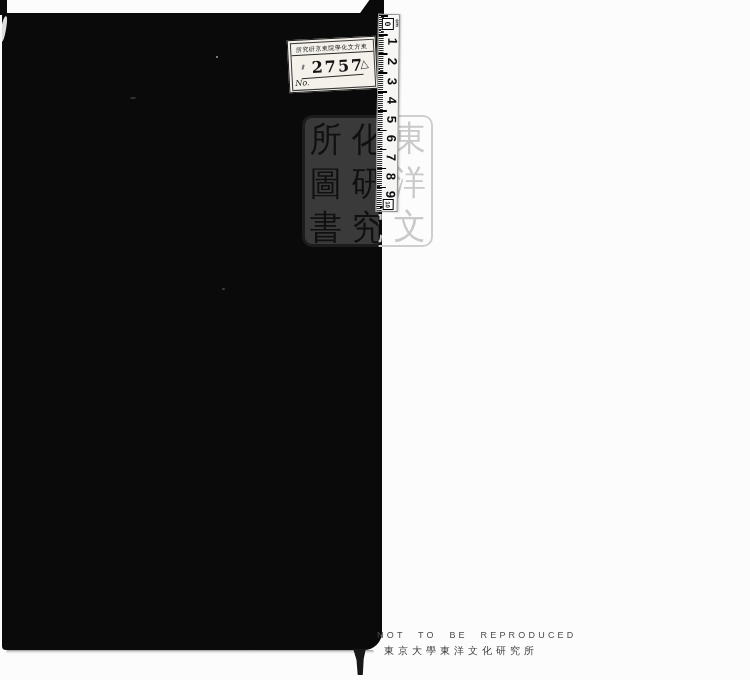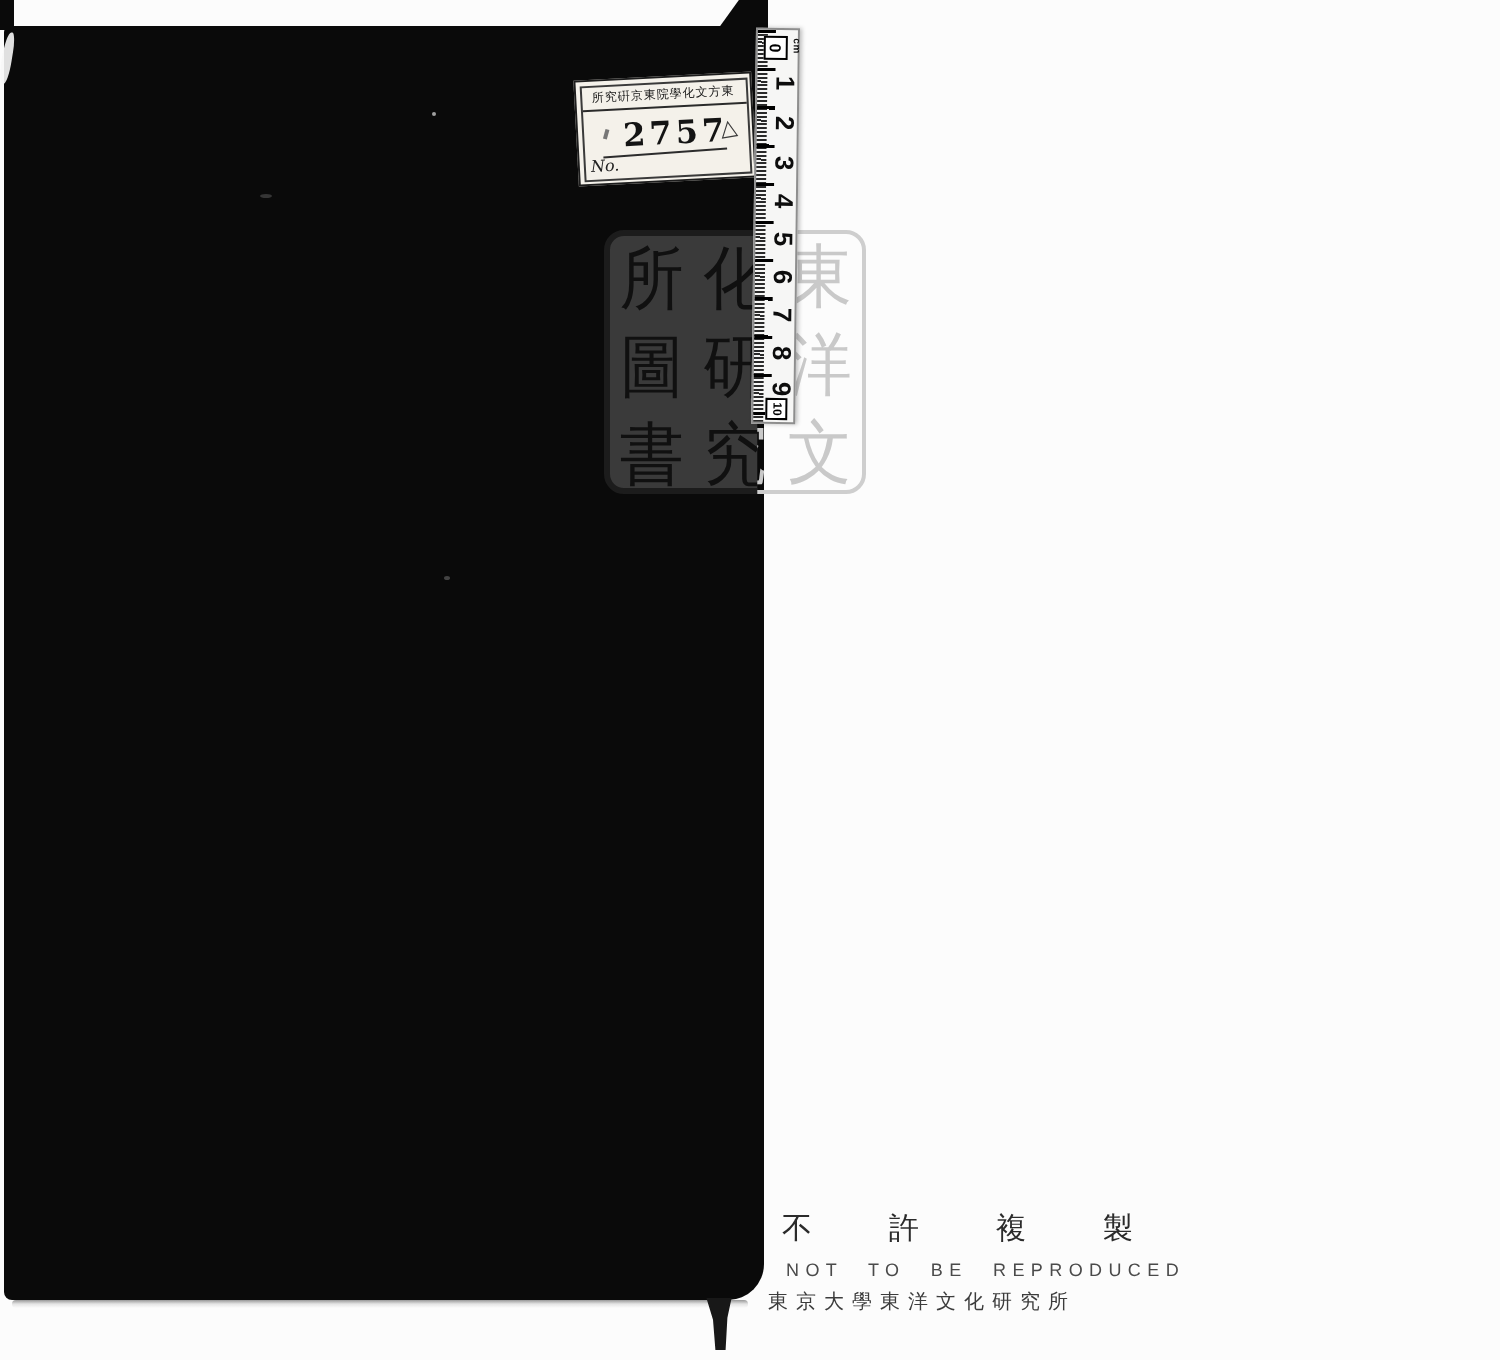--- a/index.html
+++ b/index.html
@@ -129,21 +129,21 @@
     flex:1;display:flex;align-items:center;justify-content:center;
     font-size:32px;transform:scaleY(1.08);
   }
 
   
   .f1{
     position:absolute;left:391px;top:605px;white-space:nowrap;
     font-family:"DejaVu Serif",serif;font-size:15px;color:#2b2b2b;letter-spacing:38.5px;
   }
   .f2{
-    position:absolute;left:393px;top:630px;white-space:nowrap;
+    position:absolute;left:377px;top:630px;white-space:nowrap;
     font-size:9px;color:#4a4a4a;letter-spacing:3.2px;word-spacing:7px;
   }
   .f3{
     position:absolute;left:384px;top:644px;white-space:nowrap;
     font-family:"DejaVu Serif",serif;font-size:10px;color:#3c3c3c;letter-spacing:4px;
   }
 </style>
 </head>
 <body>
 
@@ -219,17 +219,16 @@
     <span class="rn rn3">3</span>
     <span class="rn rn4">4</span>
     <span class="rn rn5">5</span>
     <span class="rn rn6">6</span>
     <span class="rn rn7">7</span>
     <span class="rn rn8">8</span>
     <span class="rn rn9">9</span>
     <div class="ruler-ten">10</div>
   </div>
 
-  <div class="f1">不許複製</div>
   <div class="f2">NOT TO BE REPRODUCED</div>
   <div class="f3">東京大學東洋文化研究所</div>
 
 </div>
 
 </body></html>

